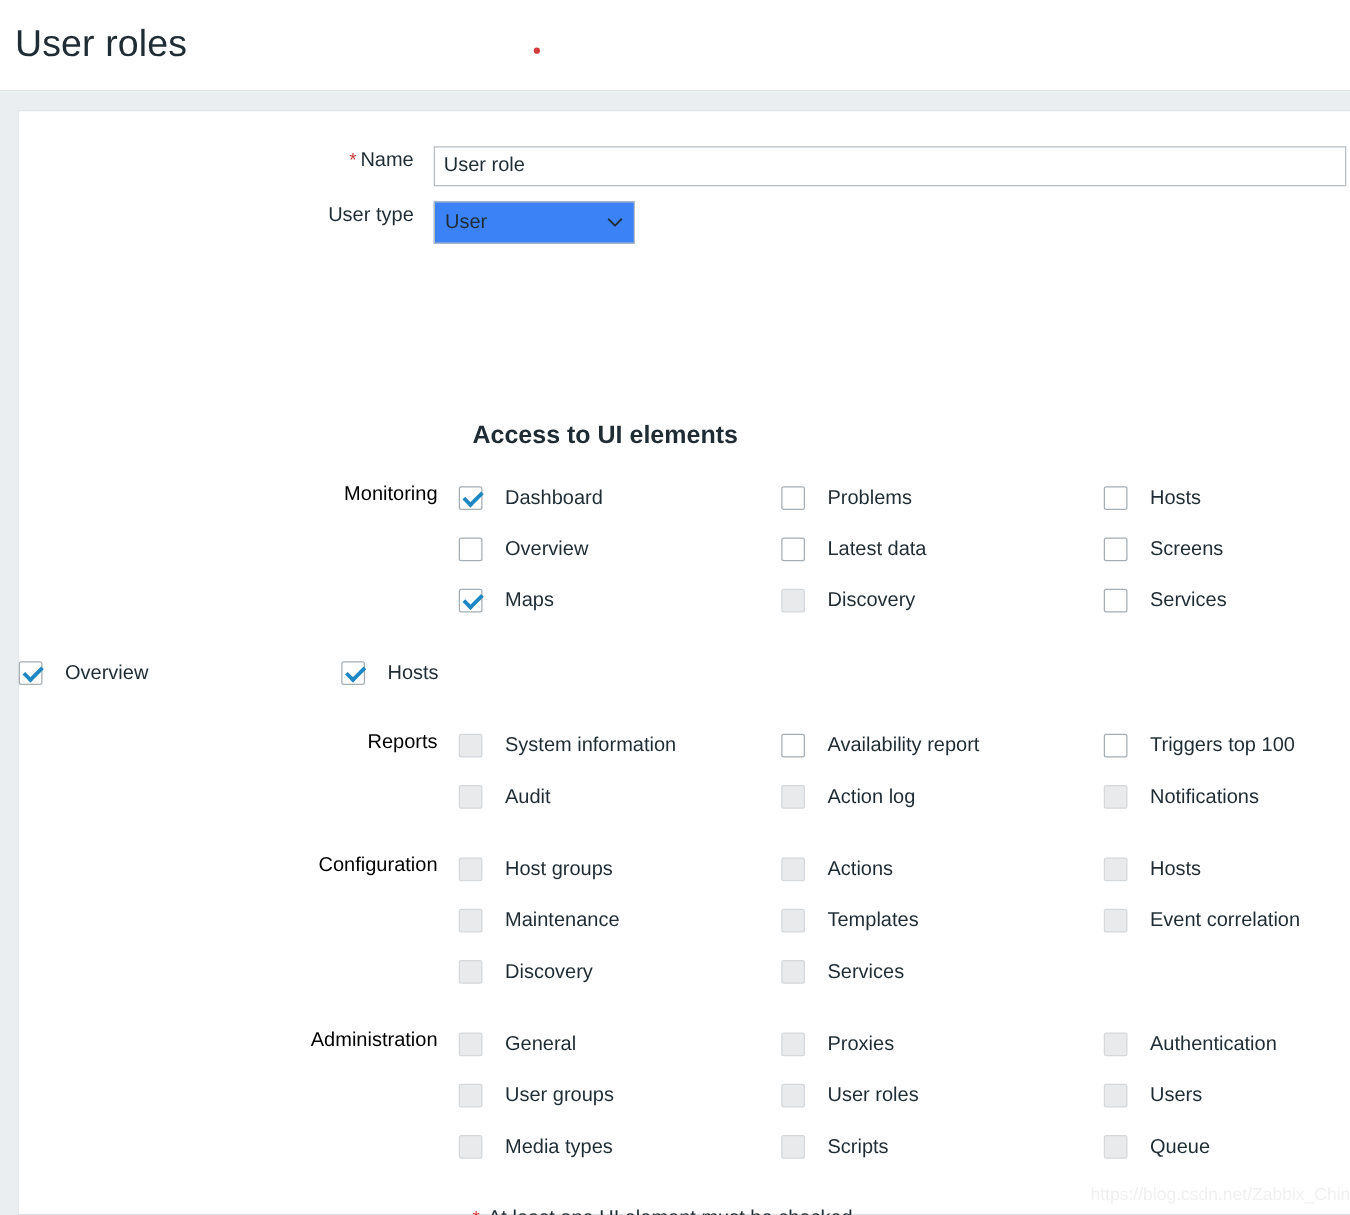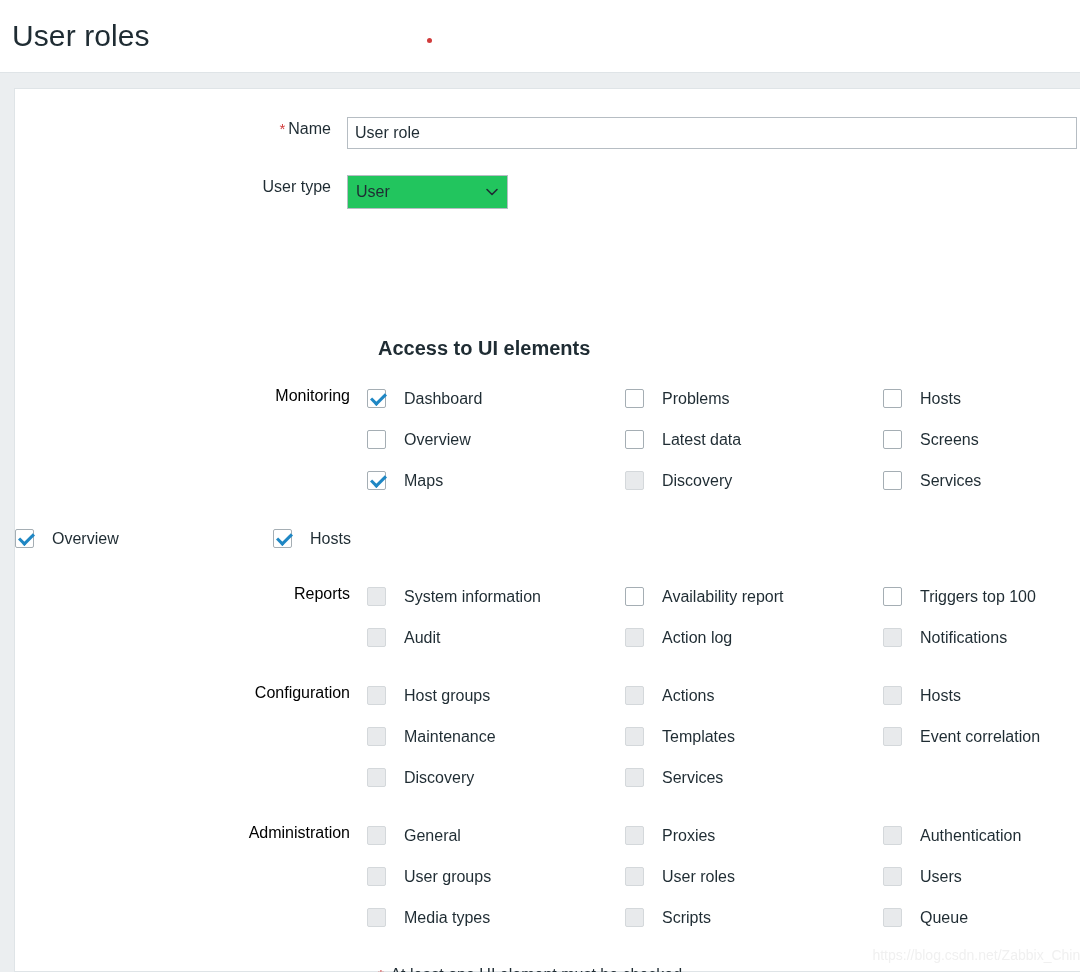--- a/index.html
+++ b/index.html
@@ -97,31 +97,31 @@
     background: #ffffff;
     font-family: "Liberation Sans", sans-serif;
     font-size: 16px;
     color: #1f2c33;
     padding: 0 7px;
     box-sizing: border-box;
     outline: none;
   }
 
   
-  .row-usertype { left: 0; top: 86px; }
+  .row-usertype { left: 0; top: 72px; }
   .select-wrap {
     position: relative;
     width: 161px;
     height: 34px;
   }
   .select-box {
     width: 161px;
     height: 34px;
     border: 1px solid #b6bdc3;
-    background: #22c55e;
+    background: #3b82f6;
     font-family: "Liberation Sans", sans-serif;
     font-size: 16px;
     color: #1f2c33;
     padding: 0 30px 0 8px;
     box-sizing: border-box;
     line-height: 32px;
     cursor: pointer;
   }
   .chevron {
     position: absolute;

